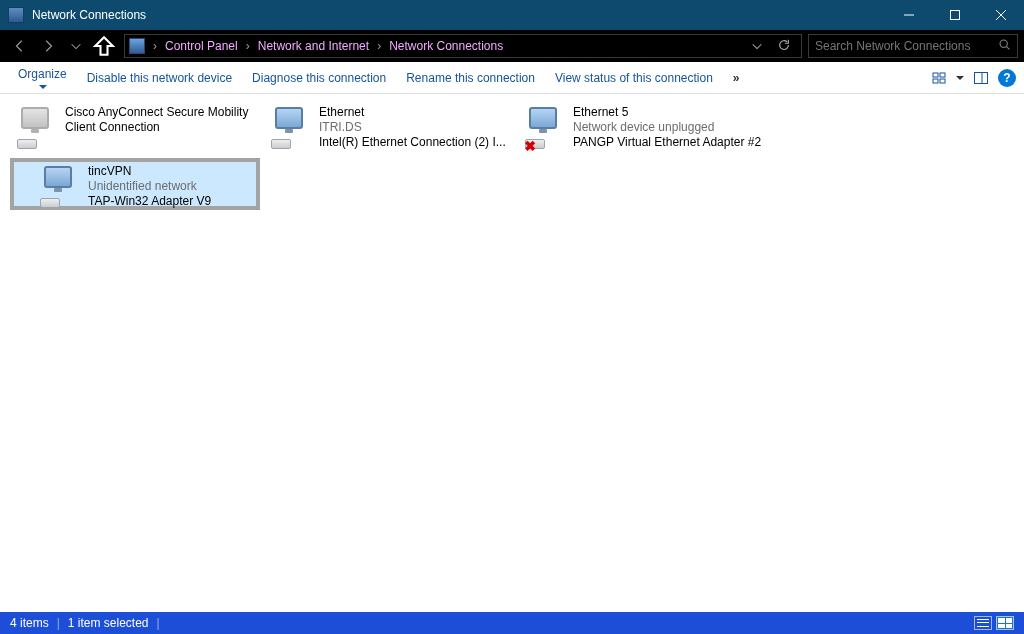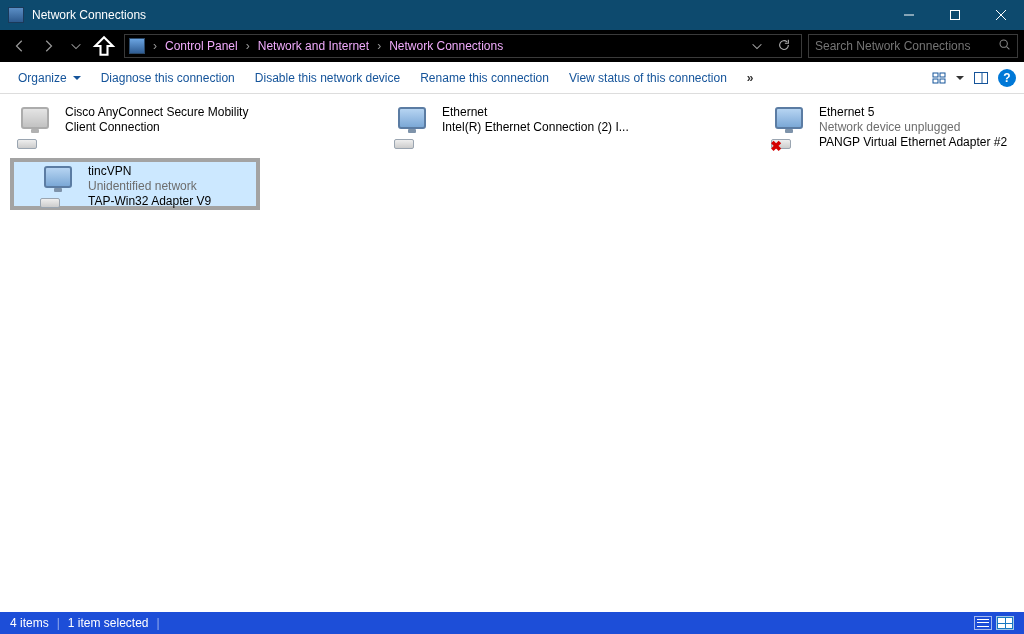--- a/index.html
+++ b/index.html
@@ -22,33 +22,33 @@
 .bc-icon { width:16px; height:16px; margin-right:4px; display:inline-block; background: linear-gradient(#6aa3e0,#2f5d94); border:1px solid #2a4868; }
 .bc-sep { color:#999; padding:0 4px; }
 .bc-item { color:#f0abfc; padding:2px 4px; white-space:nowrap; }
 .bc-refresh { width: 26px; text-align:center; color:#aaa; }
 .searchbox { width: 210px; height: 24px; display:flex; align-items:center; border:1px solid #3a3a3a; background:#000; padding:0 6px; }
 .searchbox input { flex:1; background:transparent; border:none; color:#888; outline:none; font-size:12px; }
 .searchbox .search-icon { color:#888; margin-left:6px; }
 
 
 .cmdbar { height: 32px; background:#fff; border-bottom:1px solid #ddd; display:flex; align-items:center; padding:0 8px; }
-.cmd-item { color:#15549a; padding: 4px 10px; display:flex; align-items:center; gap:4px; white-space:nowrap; }
+.cmd-item { color:#15549a; padding: 4px 10px; display:flex; align-items:center; gap:4px; white-space:nowrap;flex-direction:column; }
 .cmd-item .drop-caret { width:0; height:0; border-left:4px solid transparent; border-right:4px solid transparent; border-top:4px solid #15549a; margin-left:2px; }
 .cmd-spacer { flex:1; }
 .cmd-right { display:flex; align-items:center; gap:6px; }
 .cmd-icon-btn { display:flex; align-items:center; justify-content:center; width:22px; height:22px; color:#15549a; }
 .cmd-right svg { width:16px; height:16px; }
 .help-icon { width:18px; height:18px; border-radius:50%; background:#0078d7; color:#fff; display:flex; align-items:center; justify-content:center; font-weight:bold; font-size:12px; }
 .cmd-overflow { font-weight:bold; color:#333; }
 .cmd-right .drop-caret { width:0; height:0; border-left:4px solid transparent; border-right:4px solid transparent; border-top:4px solid #333; }
 
 
 .content { position:relative; height: calc(634px - 30px - 32px - 32px - 22px); background:#fff; overflow:auto; padding:6px 8px; }
-.items-row { display:flex; flex-wrap:wrap; align-content:flex-start;justify-content:space-between; }
+.items-row { display:flex; flex-wrap:wrap; align-content:flex-start; }
 .conn-item { width: 250px; height: 52px; display:flex; align-items:flex-start; padding:2px 4px; margin: 2px; border:1px solid transparent; }
 .conn-item.selected { background:#cce8ff; border:4px solid #a3a3a3;padding-left:24px; }
 .conn-icon-wrap { position:relative; width:46px; height:48px; margin-right:4px; flex-shrink:0; }
 .monitor { position:absolute; top:2px; left:6px; width:28px; height:22px; border:2px solid #5b7ca3; border-radius:3px; background:linear-gradient(#b6d4f2,#7ba8d6); }
 .monitor::after { content:""; position:absolute; bottom:-6px; left:8px; width:8px; height:4px; background:#7e93aa; border-radius:1px; }
 .cable { position:absolute; bottom:4px; left:2px; width:20px; height:10px; border:1px solid #9aa5b1; background:linear-gradient(#eee,#ccc); border-radius:2px; }
 .x-overlay { position:absolute; bottom:0; left:0; width:14px; height:14px; color:#d40000; font-weight:bold; font-size:14px; display:flex; align-items:center; justify-content:center; }
 .conn-item.grayed .monitor { filter: grayscale(1) opacity(.7); border-color:#888; background:linear-gradient(#d8d8d8,#a8a8a8); }
 .conn-text { flex:1; min-width:0; line-height:15px; }
 .conn-name { color:#000; white-space:nowrap; overflow:hidden; text-overflow:ellipsis; }
@@ -144,24 +144,24 @@
     </span>
   </div>
 </div>
 
 <div class="cmdbar">
   <div class="cmd-item">
     <span>Organize</span>
     <span class="drop-caret"></span>
   </div>
   <div class="cmd-item">
+    <span>Disable this network device</span>
+  </div>
+  <div class="cmd-item">
     <span>Diagnose this connection</span>
-  </div>
-  <div class="cmd-item">
-    <span>Disable this network device</span>
   </div>
   <div class="cmd-item">
     <span>Rename this connection</span>
   </div>
   <div class="cmd-item">
     <span>View status of this connection</span>
   </div>
   <div class="cmd-item cmd-overflow">
     <span>»</span>
   </div>
@@ -197,20 +197,21 @@
           <div class="conn-name" style="white-space: normal; line-height: 15px;">Cisco AnyConnect Secure Mobility Client Connection</div>
         </div>
       </div>
       <div class="conn-item">
         <div class="conn-icon-wrap">
           <div class="monitor"></div>
           <div class="cable"></div>
         </div>
         <div class="conn-text">
           <div class="conn-name">Ethernet</div>
+          <div class="conn-line2">ITRI.DS</div>
           <div class="conn-line3">Intel(R) Ethernet Connection (2) I...</div>
         </div>
       </div>
       <div class="conn-item">
         <div class="conn-icon-wrap">
           <div class="monitor"></div>
           <div class="cable"></div>
           <div class="x-overlay">✖</div>
         </div>
         <div class="conn-text">

